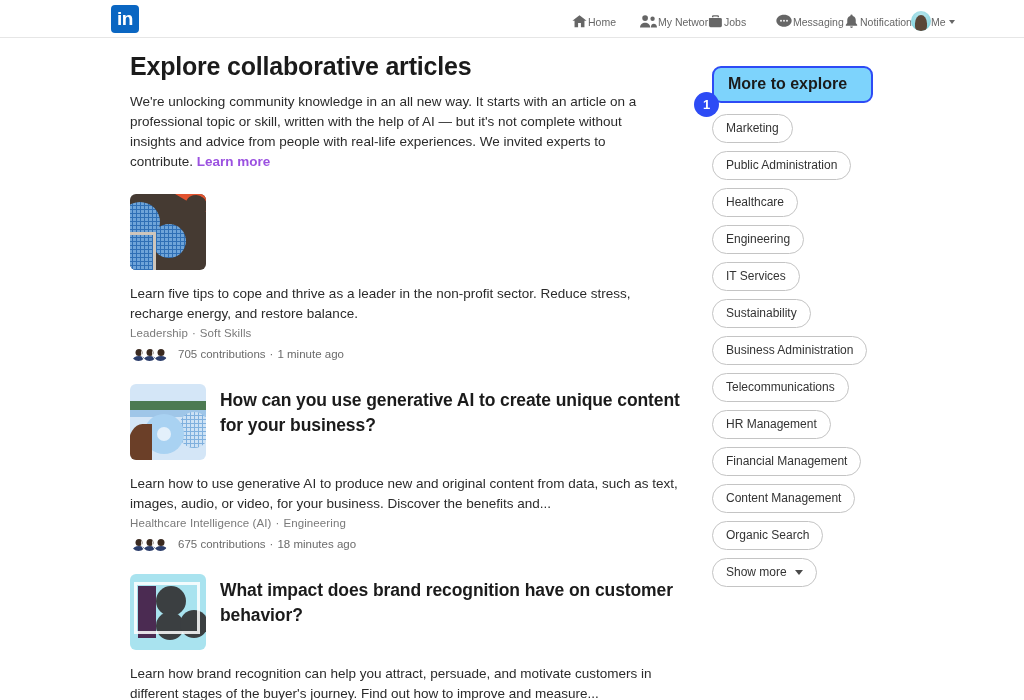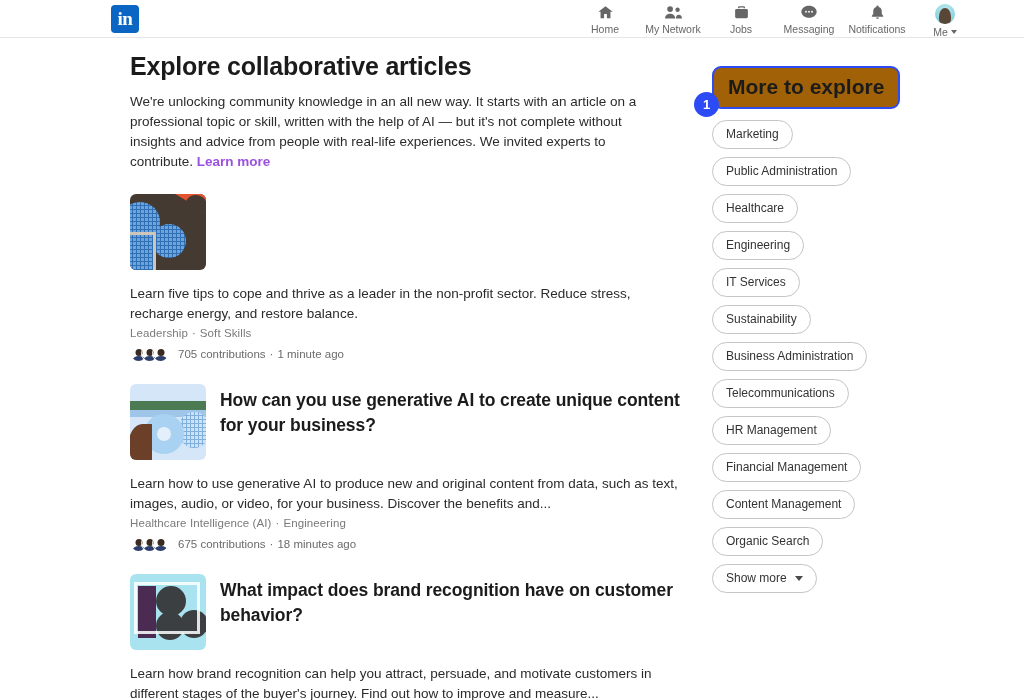--- a/index.html
+++ b/index.html
@@ -24,35 +24,35 @@
     left: 111px; top: 5px;
     width: 28px; height: 28px;
     background: #0a66c2;
     border-radius: 4px;
     color: #fff;
     font-weight: 700;
     font-size: 19px;
     line-height: 28px;
     text-align: center;
     letter-spacing: -0.5px;
-    font-family: Liberation Serif, serif;
+    font-family: Liberation Sans, sans-serif;
   }
   .nav-right {
     position: absolute;
     right: 45px; top: 0;
     height: 38px;
     display: flex;
     align-items: flex-start;
     gap: 0px;
   }
   .nav-item {
     width: 68px;
     height: 38px;
     display: flex;
-    flex-direction: column;
+    flex-direction: row;
     align-items: center;
     justify-content: flex-start;
     padding-top: 4px;
     cursor: pointer;
   }
   .nav-item .ico {
     height: 17px;
     display: flex;
     align-items: center;
     justify-content: center;
@@ -323,27 +323,27 @@
     position: absolute;
     left: 712px; top: 28px;
     width: 200px;
   }
   .side-title-wrap {
     position: relative;
     display: inline-block;
   }
   .side-title {
     display: inline-block;
-    font-size: 21px;
+    font-size: 16px;
     font-weight: 700;
     color: #1b1b1b;
-    padding: 7px 14px 8px 14px;
+    padding: 7px 24px 8px 14px;
     border: 2.5px solid #2d4bf5;
     border-radius: 9px;
-    background: #a16207;
+    background: #7dd3fc;
   }
   .anno-badge {
     position: absolute;
     left: -18px; top: 26px;
     width: 25px; height: 25px;
     border-radius: 50%;
     background: #2d4bf5;
     color: #fff;
     font-size: 13px;
     font-weight: 700;

